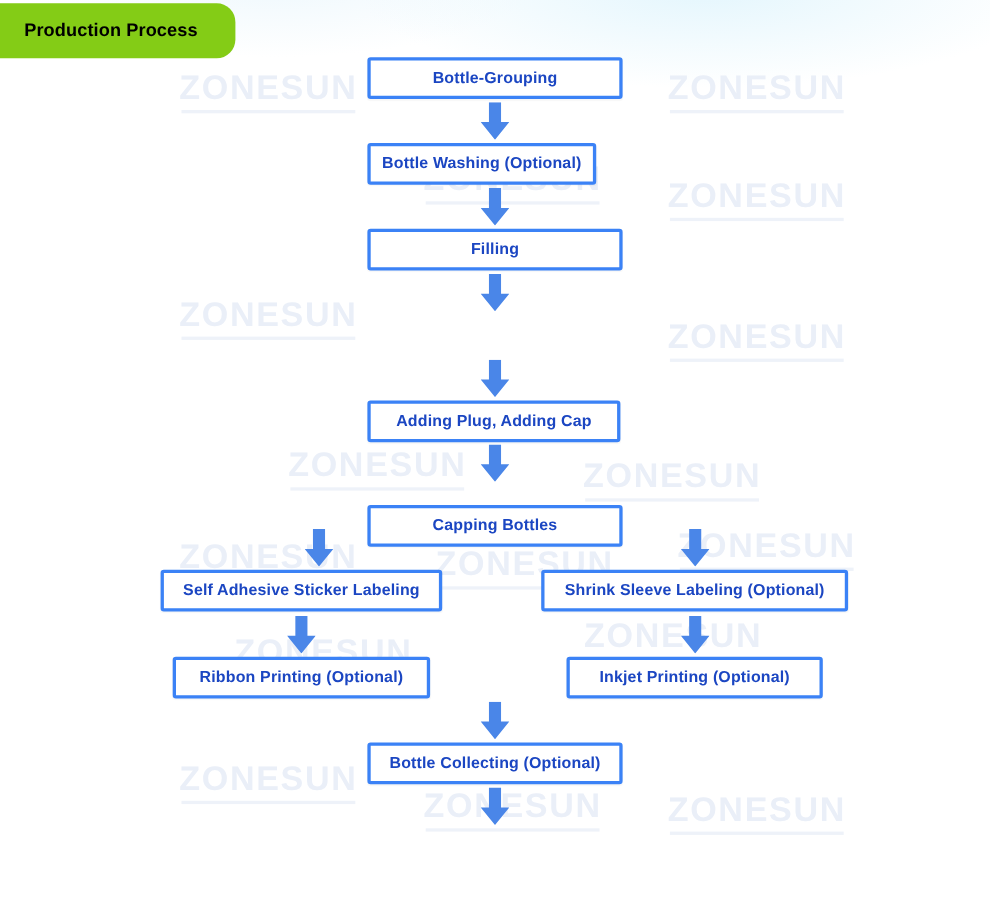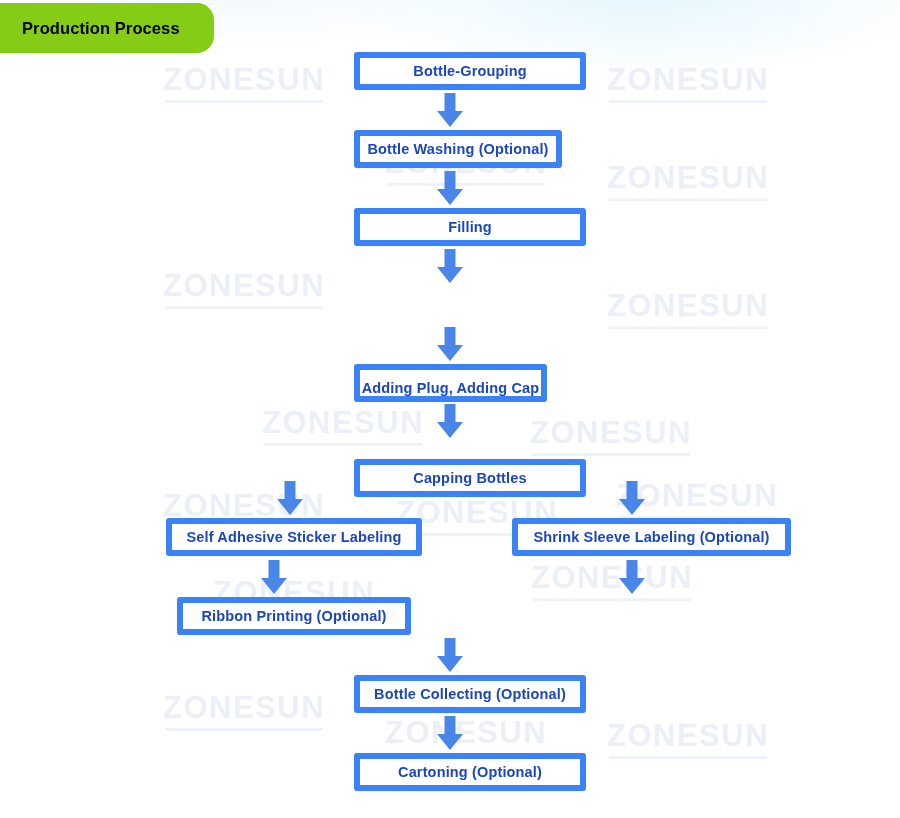--- a/index.html
+++ b/index.html
@@ -80,27 +80,26 @@
   #flow {
     position: absolute;
     inset: 0;
     z-index: 3;
   }
 
   .node {
     position: absolute;
     box-sizing: border-box;
     background: #ffffff;
-    border: 6px solid #3b82f6;
+    border: 3px solid #3b82f6;
     border-radius: 3px;
     display: flex;
     align-items: center;
     justify-content: center;
     box-shadow: 0 1px 1px rgba(0,0,0,0.035);
-    margin-left: 20px;
   }
   .node .label {
     font-size: 14.5px;
     font-weight: 700;
     color: #1b46c2;
     letter-spacing: 0.15px;
     white-space: nowrap;
     text-align: center;
   }
 
@@ -198,34 +197,34 @@
     </div>
     <div class="node" style="left: 334px; top: 52px; width: 232px; height: 38px;">
       <span class="label">Bottle-Grouping</span>
     </div>
     <div class="node" style="left: 334px; top: 130px; width: 208px; height: 38px;">
       <span class="label">Bottle Washing (Optional)</span>
     </div>
     <div class="node" style="left: 334px; top: 208px; width: 232px; height: 38px;">
       <span class="label">Filling</span>
     </div>
-    <div class="node" style="left: 334px; top: 364px; width: 193px; height: 38px; align-items: flex-end;">
+    <div class="node" style="left: 334px; top: 364px; width: 230px; height: 38px;">
       <span class="label">Adding Plug, Adding Cap</span>
     </div>
     <div class="node" style="left: 334px; top: 459px; width: 232px; height: 38px;">
       <span class="label">Capping Bottles</span>
     </div>
     <div class="node" style="left: 146px; top: 518px; width: 256px; height: 38px;">
       <span class="label">Self Adhesive Sticker Labeling</span>
     </div>
     <div class="node" style="left: 492px; top: 518px; width: 279px; height: 38px;">
       <span class="label">Shrink Sleeve Labeling (Optional)</span>
     </div>
     <div class="node" style="left: 157px; top: 597px; width: 234px; height: 38px;">
       <span class="label">Ribbon Printing (Optional)</span>
     </div>
+    <div class="node" style="left: 515px; top: 597px; width: 233px; height: 38px;">
+      <span class="label">Inkjet Printing (Optional)</span>
+    </div>
     <div class="node" style="left: 334px; top: 675px; width: 232px; height: 38px;">
       <span class="label">Bottle Collecting (Optional)</span>
     </div>
-    <div class="node" style="left: 334px; top: 753px; width: 232px; height: 38px;">
-      <span class="label">Cartoning (Optional)</span>
-    </div>
   </div>
 
 </body></html>

